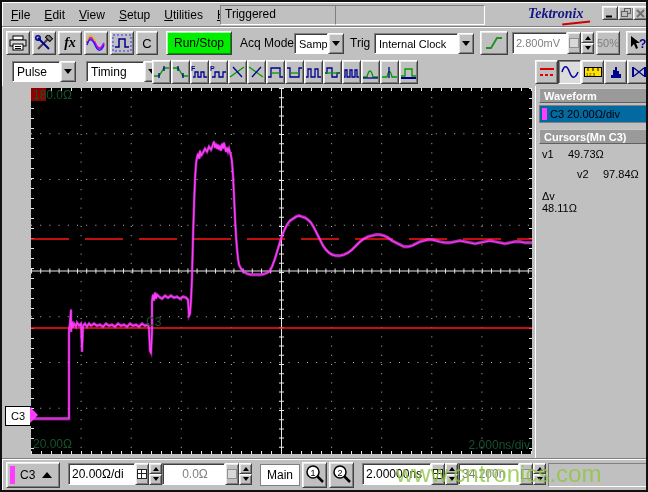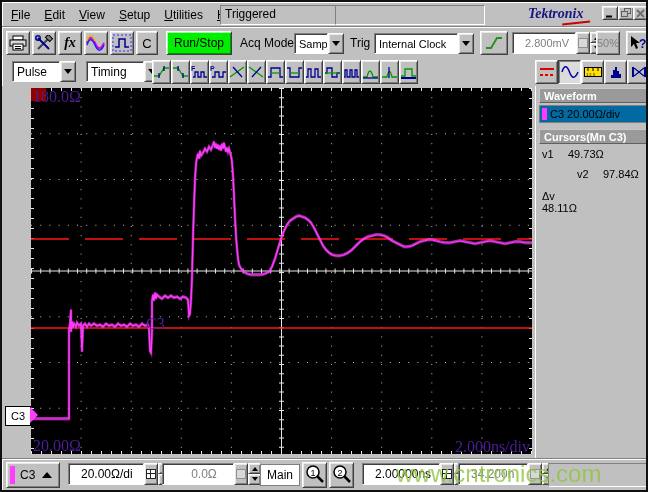--- a/index.html
+++ b/index.html
@@ -34,34 +34,34 @@
   .dd{display:flex;height:21px;}
   .dd-field{background:#fff;border:1px solid;border-color:#808080 #fff #fff #808080;
     box-shadow:inset 1px 1px 0 #404040;display:flex;align-items:center;padding-left:4px;flex:1;
     white-space:nowrap;overflow:hidden;}
   .dd-btn{width:16px;display:flex;align-items:center;justify-content:center;}
   .tridown{width:0;height:0;border:4px solid transparent;border-top:5px solid #000;margin-top:4px;}
   .triup-s{width:0;height:0;border:3px solid transparent;border-bottom:4px solid #000;margin-bottom:2px;}
   .tridown-s{width:0;height:0;border:3px solid transparent;border-top:4px solid #000;margin-top:2px;}
   .spin{display:flex;height:22px;}
   .spin-field{background:#fff;border:1px solid;border-color:#808080 #fff #fff #808080;
-    box-shadow:inset 1px 1px 0 #404040;display:flex;align-items:center;padding-left:12px;
+    box-shadow:inset 1px 1px 0 #404040;display:flex;align-items:center;padding-left:3px;
     white-space:nowrap;overflow:hidden;}
   .keypad{width:14px;height:22px;display:flex;align-items:center;justify-content:center;}
   .kp{position:relative;width:8px;height:8px;border:1px solid #222;background:#fff;}
   .kp::before{content:"";position:absolute;left:3px;top:0;width:1px;height:8px;background:#222;}
   .kp::after{content:"";position:absolute;left:0;top:3px;width:8px;height:1px;background:#222;}
   .updown{display:flex;flex-direction:column;width:13px;height:22px;}
   .ud{flex:1;display:flex;align-items:center;justify-content:center;}
   .dis{color:#808080;}
   .dis .kp, .dis .kp::before, .dis .kp::after{border-color:#909090;background:#d8d8d8;}
   
   .plot{left:0;top:84px;width:533px;height:372px;background:#c0c0c0;}
   .grat{position:absolute;left:29px;top:2px;width:501px;height:366px;background:#000;}
-  .scope-label{position:absolute;color:#4c1d95;font-size:16px;white-space:nowrap;font-family:Liberation Serif, serif;}
+  .scope-label{position:absolute;color:#14532d;font-size:12px;white-space:nowrap;}
   .chmark{position:absolute;left:3px;top:320px;width:24px;height:18px;background:#fff;
     border:1px solid #000;display:flex;align-items:center;justify-content:center;font-size:11px;}
   .chmark-arrow{position:absolute;left:28px;top:321px;width:0;height:0;
     border:8px solid transparent;border-left:8px solid #ff3dff;}
   
   .sidebar{left:533px;top:84px;width:115px;height:372px;background:#c0c0c0;border-left:1px solid #ffffff;}
   .sb-header{position:absolute;left:3px;width:108px;height:15px;background:#9a9a9a;
     color:#ffffff;font-weight:bold;font-size:11px;line-height:15px;padding-left:4px;
     border:1px solid;border-color:#c8c8c8 #606060 #606060 #c8c8c8;box-sizing:border-box;}
   .sb-item{position:absolute;left:3px;width:108px;height:18px;background:#0369a1;

